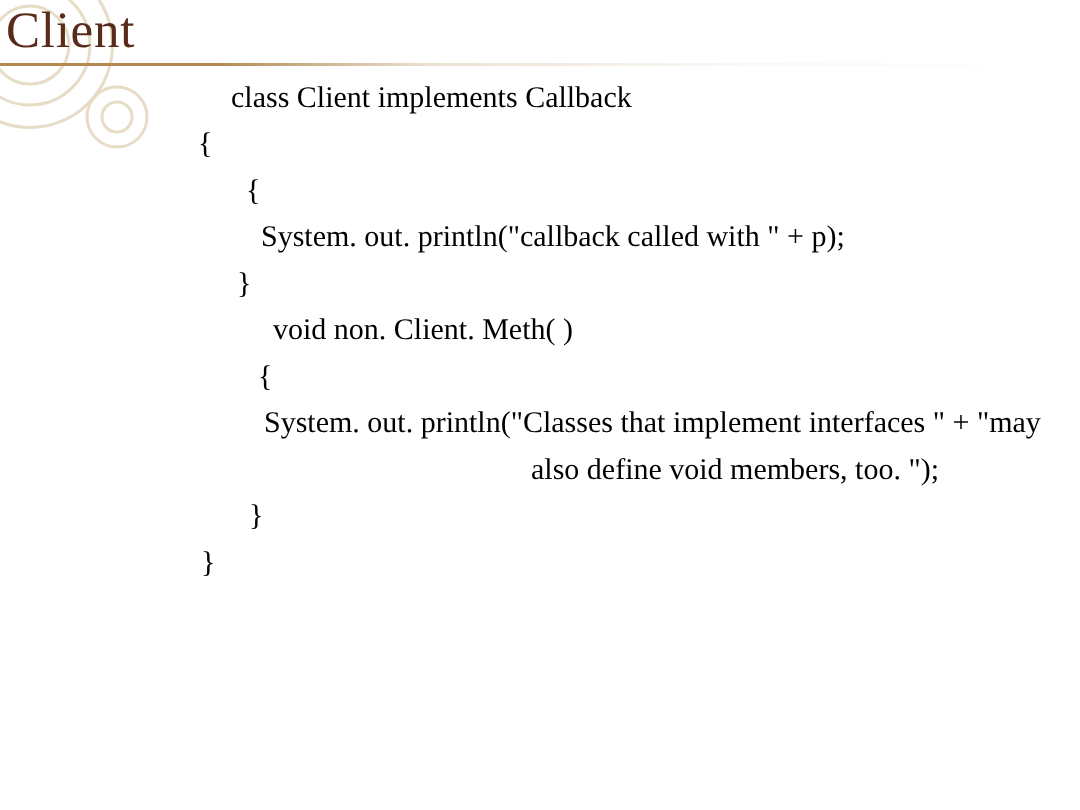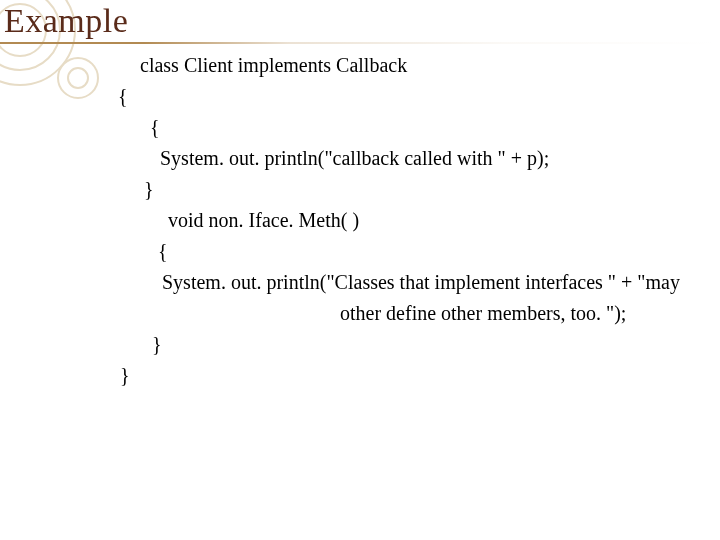--- a/index.html
+++ b/index.html
@@ -42,20 +42,21 @@
        rgba(178,138,82,0) 100%);
   }
   .code {
     position: absolute;
     top: 50px;
     left: 0;
     width: 596px;
     font-size: 20px;
     color: #000;
     line-height: 1.55;
+    padding-left: 14px;
   }
   .code .ln {
     white-space: pre;
   }
   .i0 { padding-left: 118px; }
   .i1 { padding-left: 140px; }
   .i2 { padding-left: 158px; }
   .i4 { padding-left: 150px; }
   .i5 { padding-left: 160px; }
   .i6 { padding-left: 144px; }
@@ -72,28 +73,28 @@
 <svg class="decor" viewBox="0 0 160 120">
   <g fill="none" stroke="#e7dcc6" stroke-width="2">
     <circle cx="20" cy="30" r="55"></circle>
     <circle cx="20" cy="30" r="40"></circle>
     <circle cx="20" cy="30" r="26"></circle>
     <circle cx="78" cy="78" r="20"></circle>
     <circle cx="78" cy="78" r="10"></circle>
   </g>
 </svg>
 
-<div class="title">Example</div>
+<div class="title">Client</div>
 <div class="underline"></div>
 
 <div class="code">
   <div class="ln i1">class Client implements Callback</div>
   <div class="ln i0">{</div>
   <div class="ln i4">{</div>
   <div class="ln i5">System. out. println("callback called with " + p);</div>
   <div class="ln i6">}</div>
-  <div class="ln i7">void non. Iface. Meth( )</div>
+  <div class="ln i7">void non. Client. Meth( )</div>
   <div class="ln i8">{</div>
   <div class="ln i9">System. out. println("Classes that implement interfaces " + "may</div>
-  <div class="ln i10">other define other members, too. ");</div>
+  <div class="ln i10">also define void members, too. ");</div>
   <div class="ln i11">}</div>
   <div class="ln i12">}</div>
 </div>
 
 </body></html>

